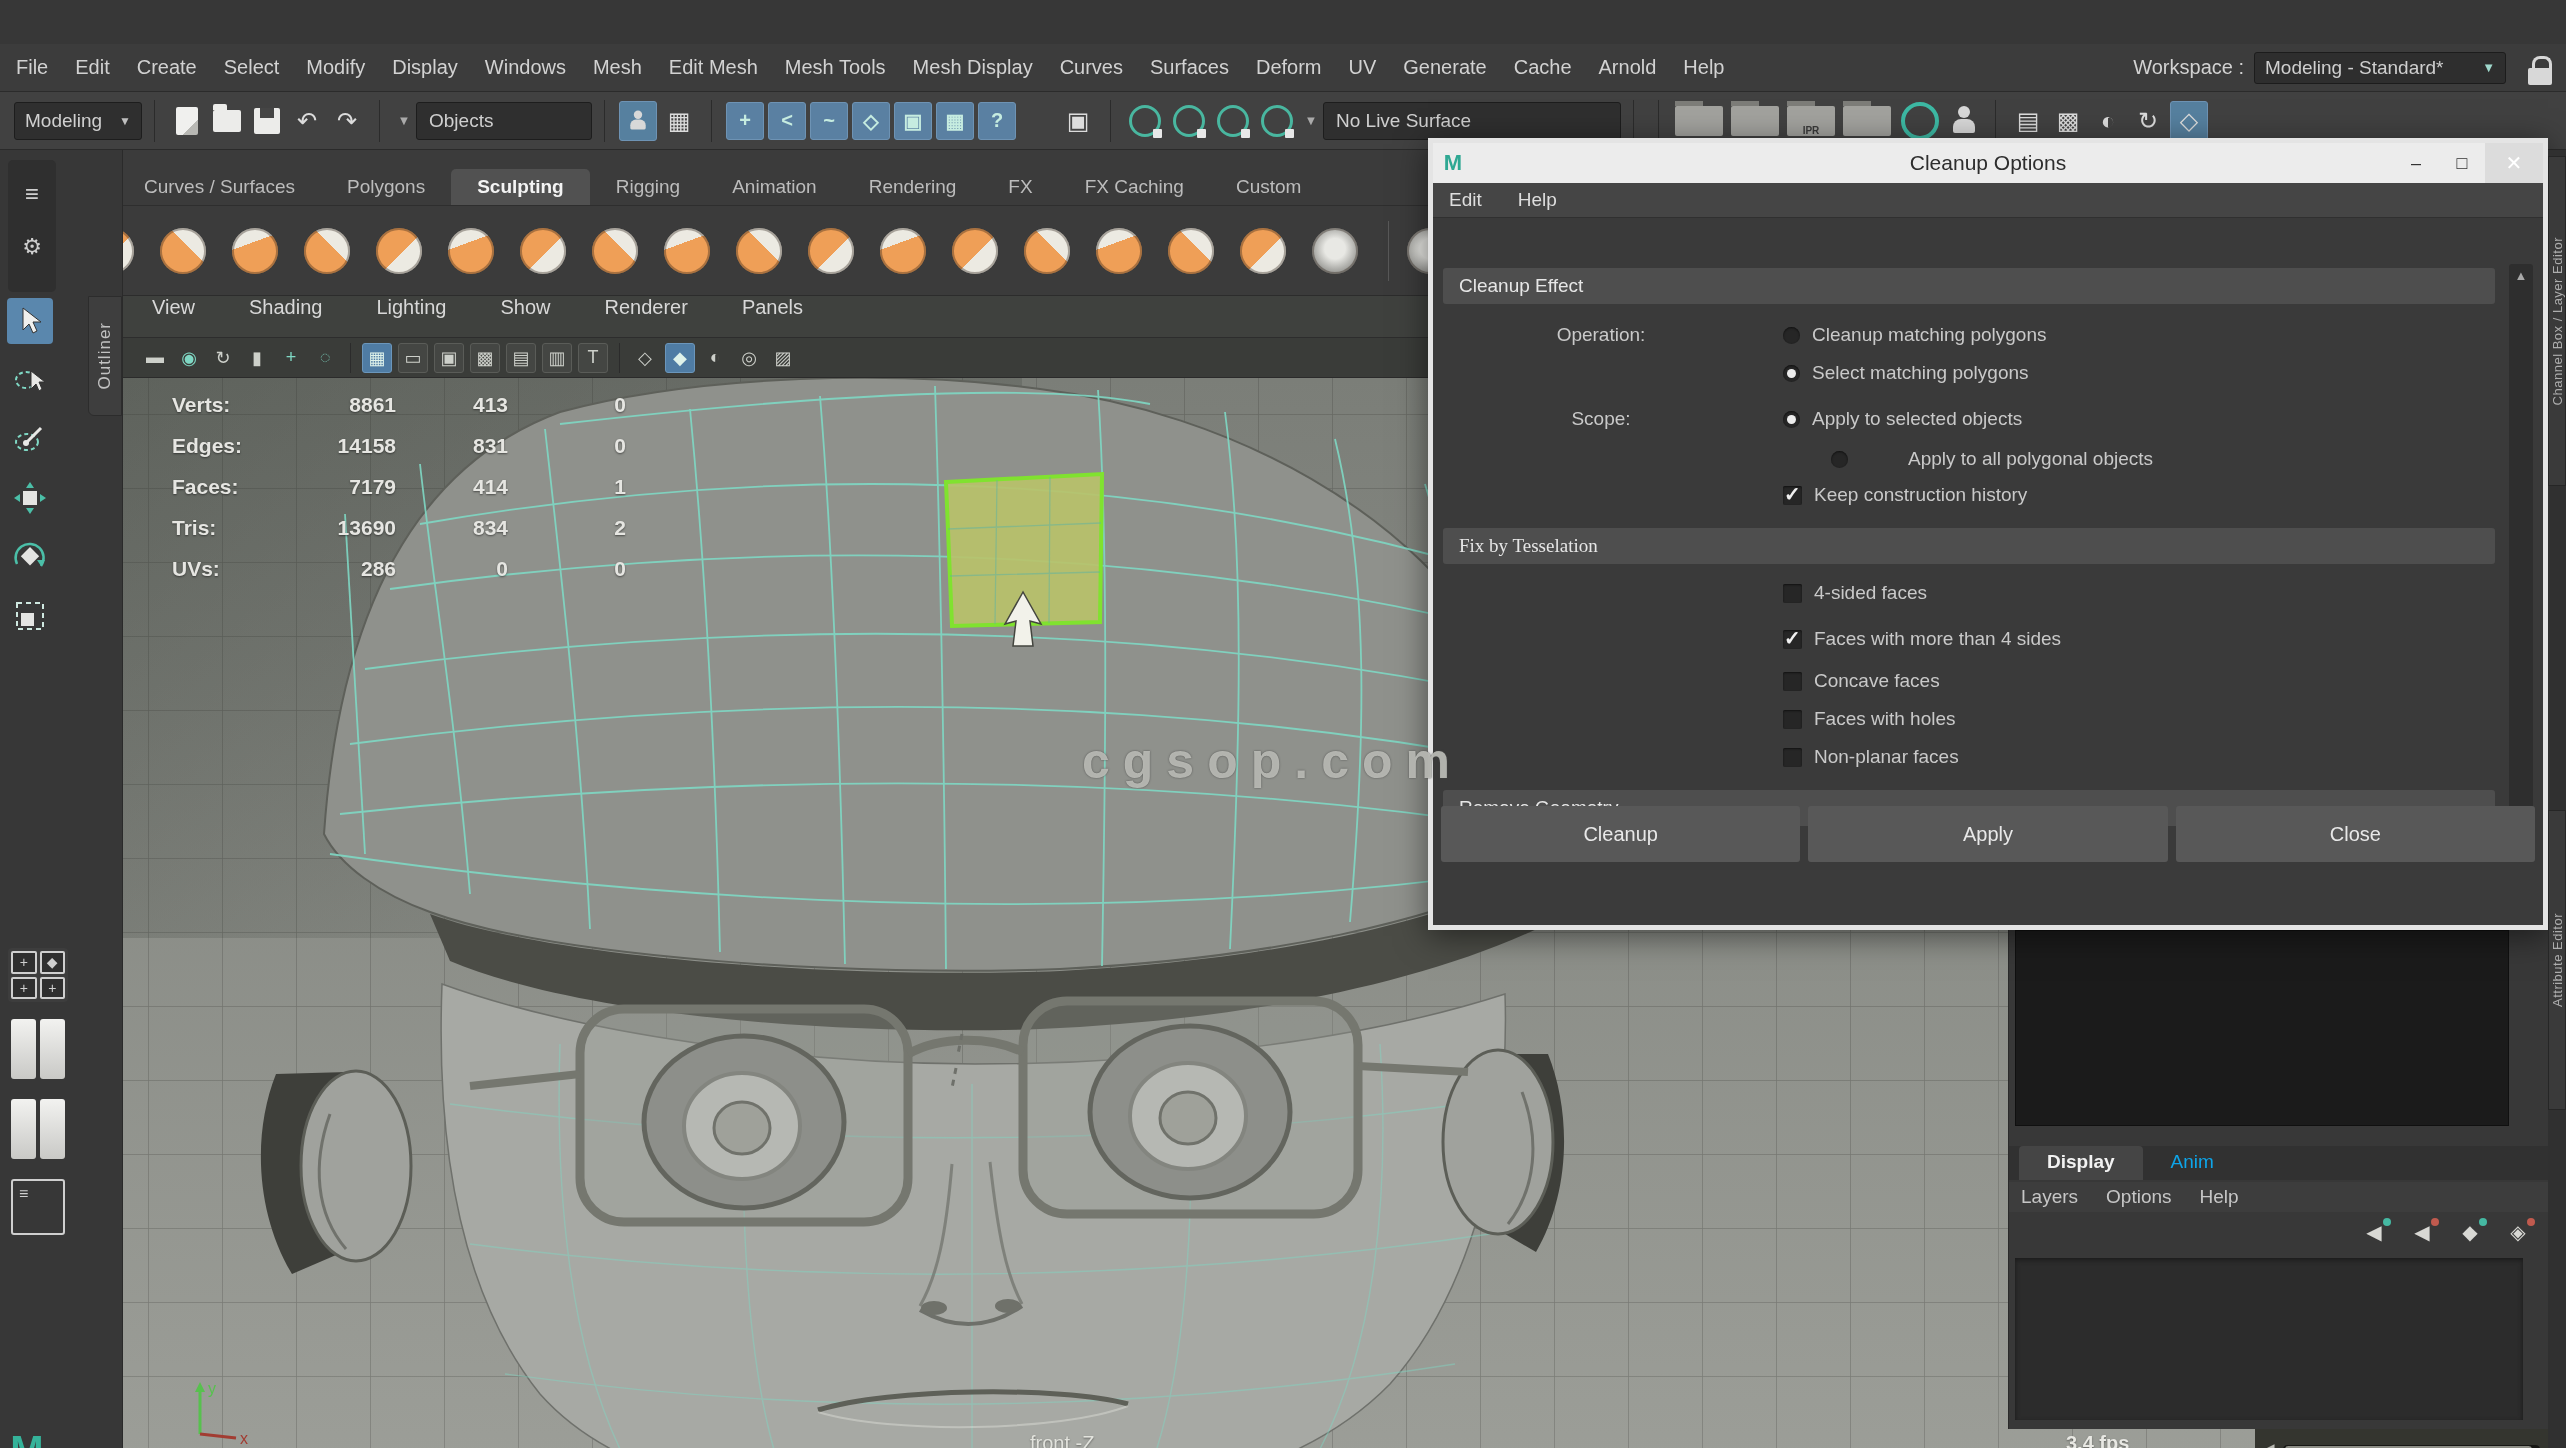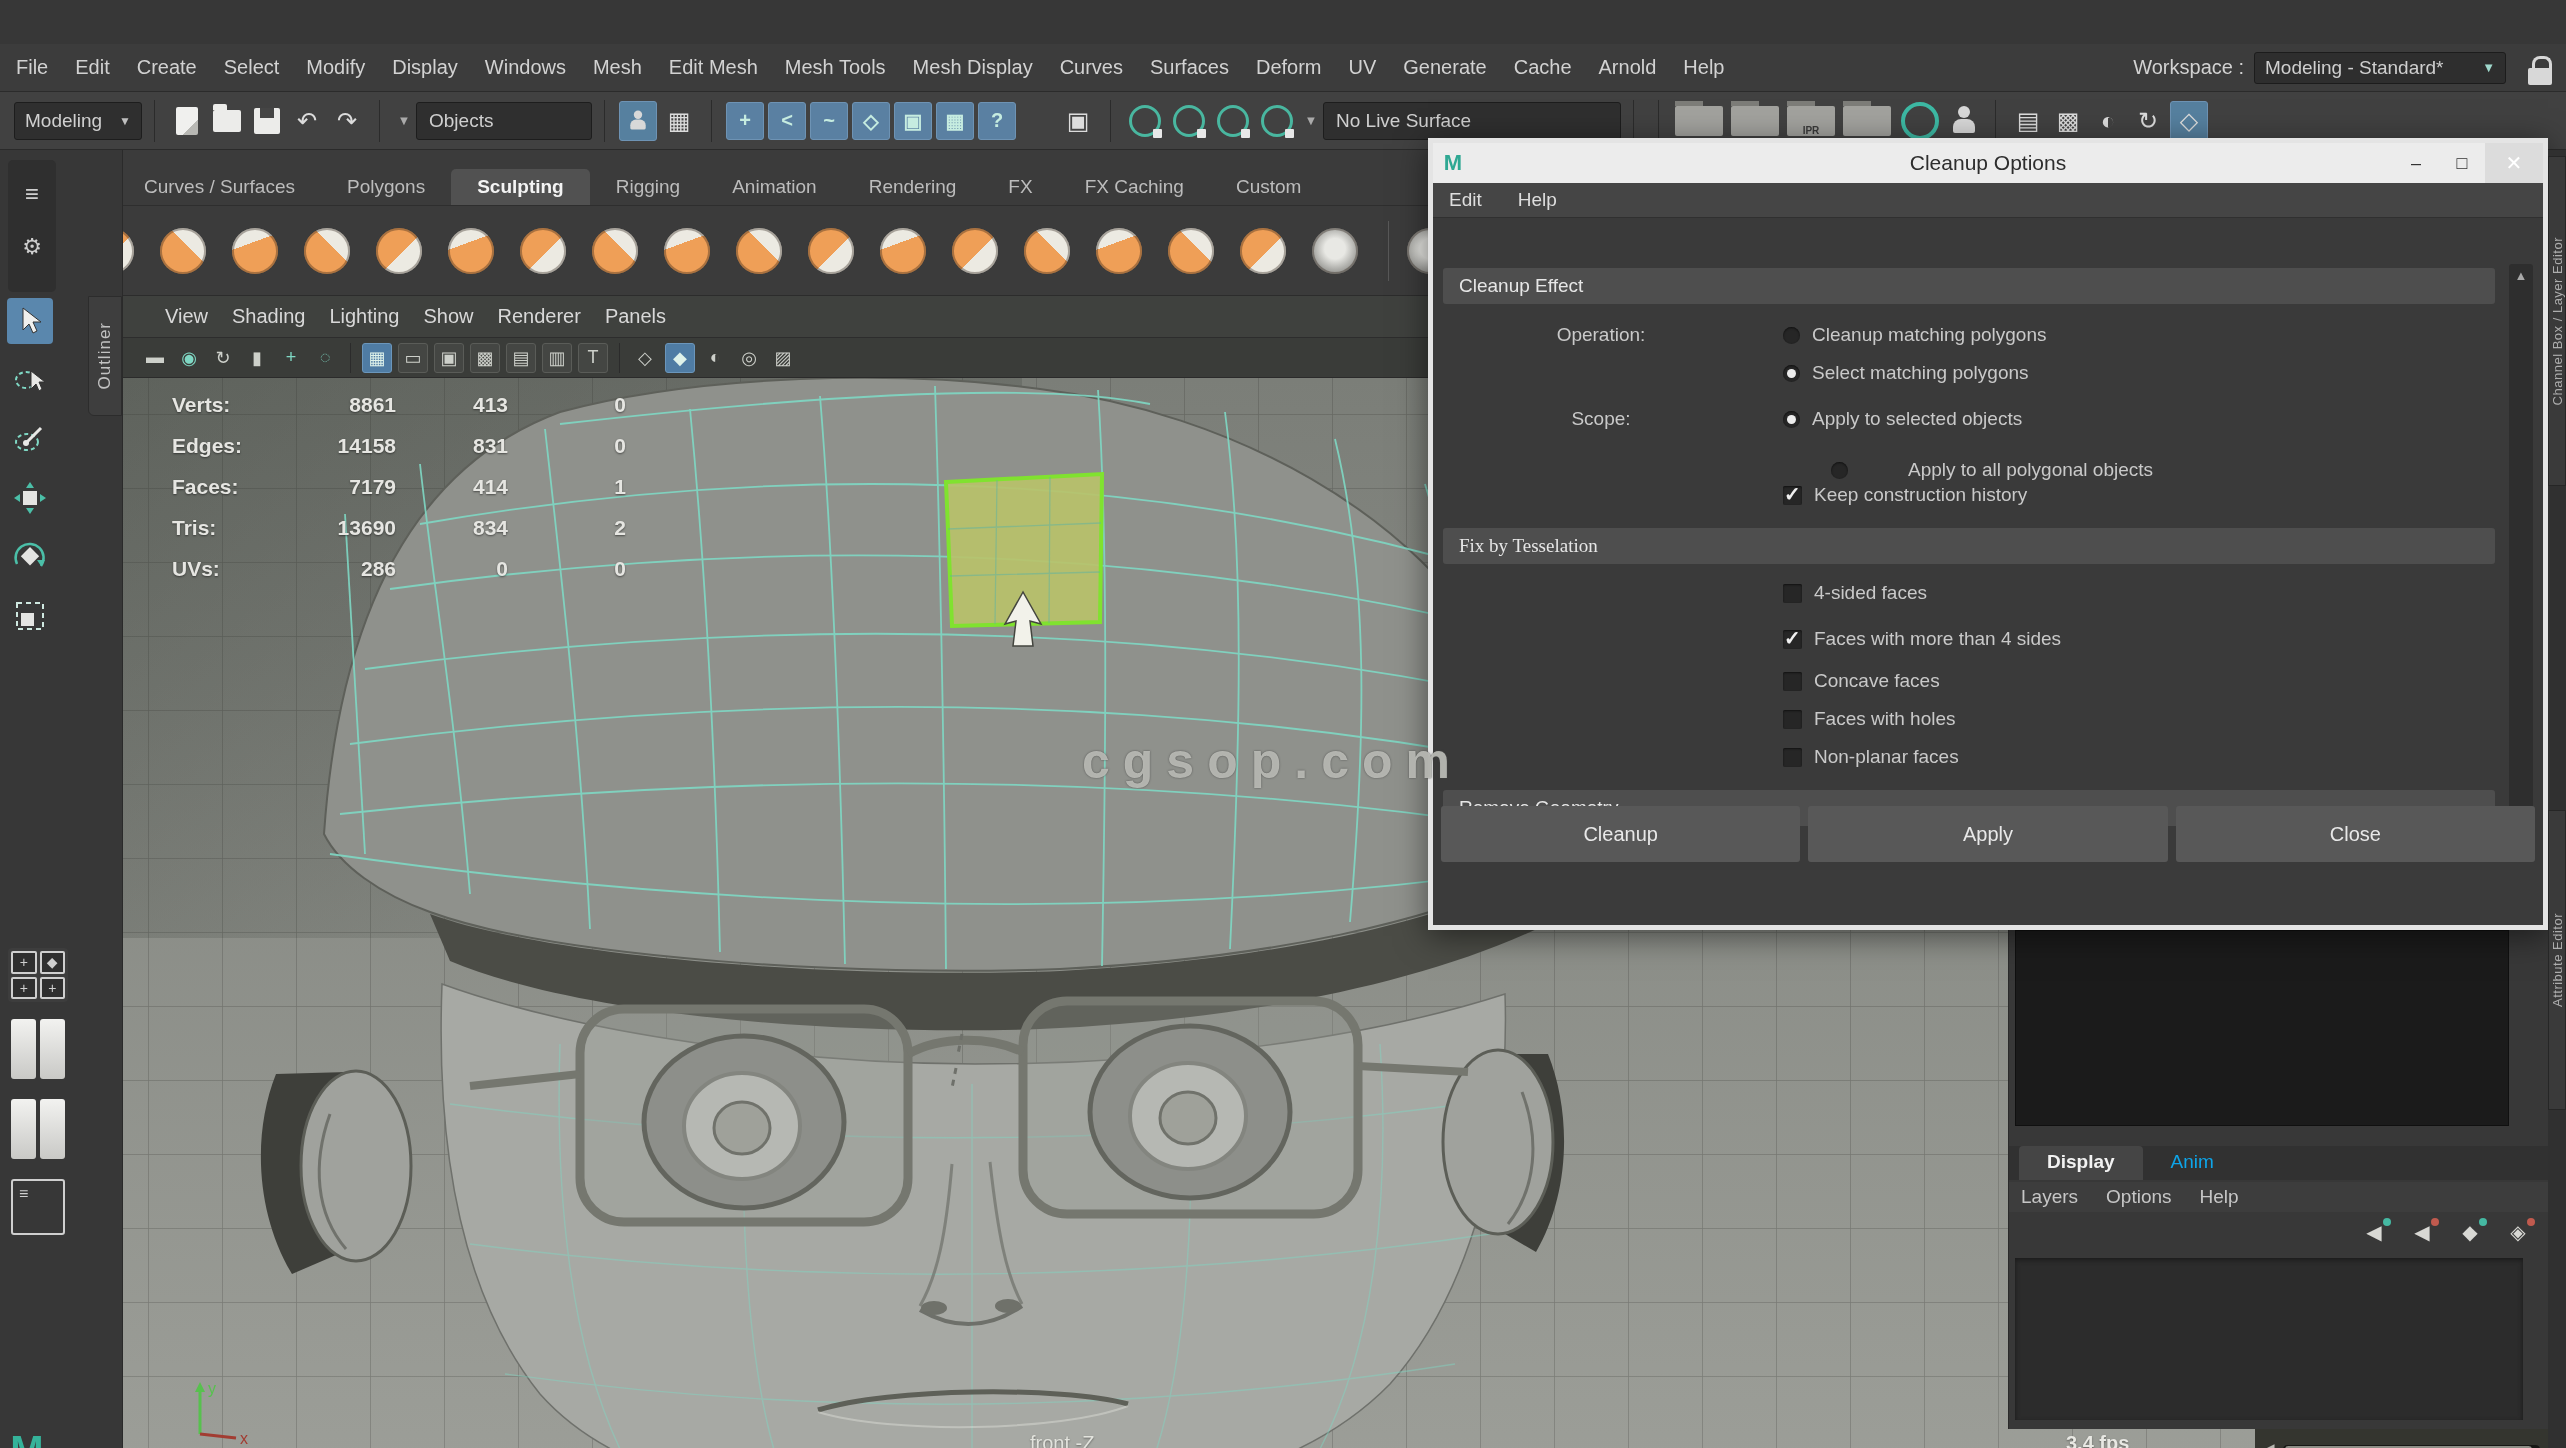--- a/index.html
+++ b/index.html
@@ -80,22 +80,22 @@
   .laybtn.outl .box{flex:1;border:2px solid #cfcfcf;border-radius:3px;position:relative;}
   .laybtn.outl .box:before{content:"≡";position:absolute;left:6px;top:4px;color:#cfcfcf;font-size:16px;}
   .mayalogo{position:absolute;left:2px;top:1276px;width:50px;height:48px;font-size:40px;font-weight:bold;
             color:#35b39a;display:flex;align-items:center;justify-content:center;}
   
   .outltab{left:88px;top:252px;width:32px;height:118px;background:#3e3e3e;border-radius:0 0 0 6px;
            display:flex;align-items:center;justify-content:center;border:1px solid #2c2c2c;}
   .vtext{writing-mode:vertical-rl;transform:rotate(180deg);font-size:17px;color:#c2c2c2;letter-spacing:1px;}
   
   .viewport{left:122px;top:252px;width:2426px;height:1173px;background:#8e908b;}
-  .vpmenu{position:absolute;left:0;top:0;width:100%;height:42px;background:#3f413e;display:flex;align-items:center;
-          gap:24px;padding-left:43px;box-sizing:border-box;font-size:20px;color:#d8d8d8;border-bottom:1px solid #2d2d2d;}
+  .vpmenu{position:absolute;left:0;top:0;width:100%;height:42px;background:#3f413e;display:flex;
+          gap:54px;padding-left:30px;box-sizing:border-box;font-size:20px;color:#d8d8d8;border-bottom:1px solid #2d2d2d;}
   .vpicons{position:absolute;left:0;top:42px;width:100%;height:40px;background:#3a3c39;display:flex;align-items:center;
            padding-left:16px;box-sizing:border-box;border-bottom:1px solid #2b2b2b;}
   .vpi{width:28px;height:28px;margin:0 3px;display:flex;align-items:center;justify-content:center;font-size:18px;
        color:#cdd0ca;border-radius:3px;flex:none;}
   .vpi.boxed{border:1px solid #5a5c58;background:#444643;}
   .vpi.on{background:#4f7ca4;border:1px solid #6b96bb;color:#dff2ea;}
   .vpi.teal{color:#7fd8c4;}
   .vpsep{width:1px;height:30px;background:#2b2b2b;margin:0 8px;flex:none;}
   .scene{position:absolute;left:0;top:82px;width:2426px;height:1091px;}
   .hud{position:absolute;left:50px;top:88px;font-size:21px;font-weight:bold;color:#e6e6e2;
@@ -592,21 +592,21 @@
         <span class="flabel"></span>
         <span class="radio sel"></span>
         <span class="opt">Select matching polygons</span>
       </div>
 
       <div class="form-row" style="top:186px;">
         <span class="flabel">Scope:</span>
         <span class="radio sel"></span>
         <span class="opt">Apply to selected objects</span>
       </div>
-      <div class="form-row" style="top:237px;gap:48px;">
+      <div class="form-row" style="top:226px;gap:48px;">
         <span class="flabel"></span>
         <span class="radio"></span>
         <span class="opt">Apply to all polygonal objects</span>
       </div>
       <div class="form-row" style="top:262px;">
         <span class="flabel"></span>
         <span class="cb checked"></span>
         <span class="opt">Keep construction history</span>
       </div>
 

